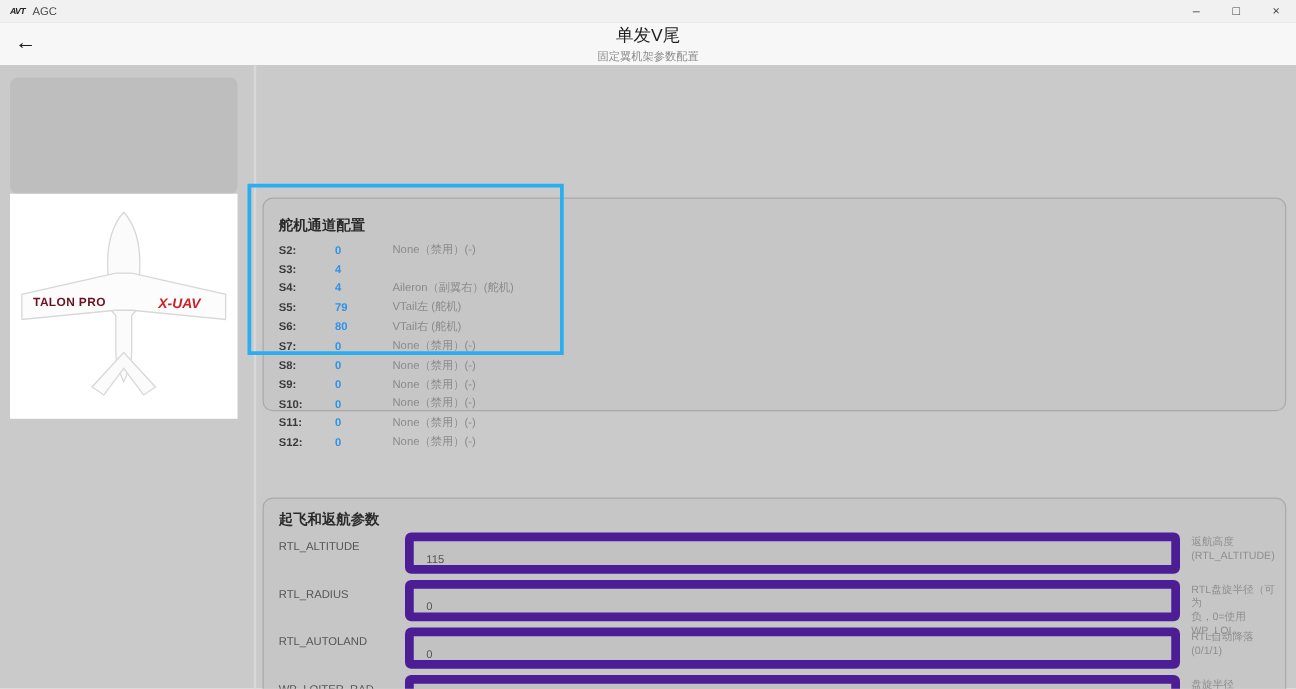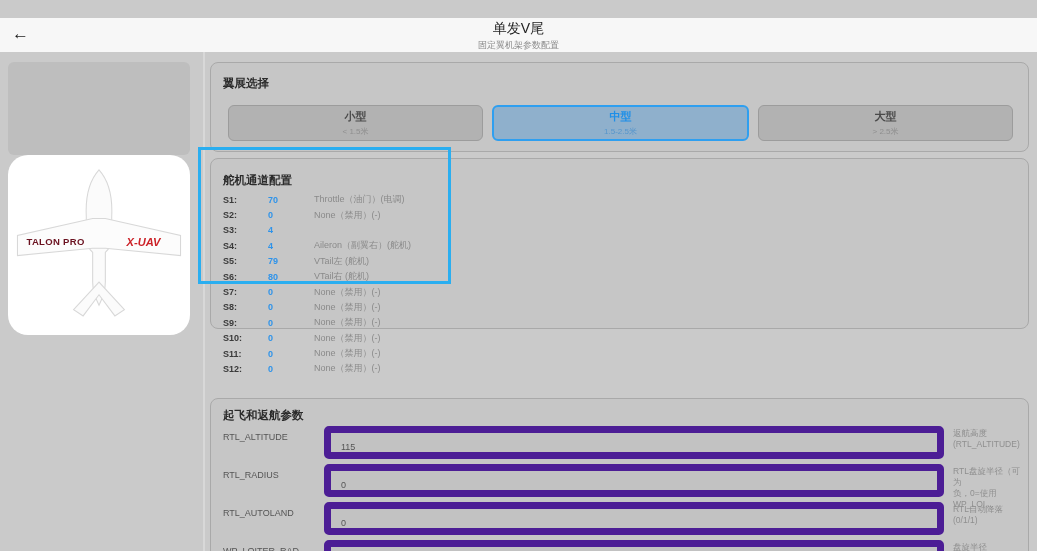--- a/index.html
+++ b/index.html
@@ -15,21 +15,21 @@
 
   
   .header { position:absolute; left:0; top:18px; width:1037px; height:34px; background:#f7f7f7; }
   .back-btn { position:absolute; left:12px; top:7px; font-size:17px; color:#1a1a1a; line-height:18px; }
   .header-center { position:absolute; left:0; top:2px; width:1037px; text-align:center; }
   .page-title { font-size:14px; font-weight:normal; color:#1f1f1f; }
   .page-subtitle { font-size:9px; color:#8a8a8a; margin-top:1px; }
 
   
   .sidebar-top-box { position:absolute; left:8px; top:62px; width:182px; height:93px; background:#bebebe; border-radius:6px; }
-  .plane-box { position:absolute; left:8px; top:155px; width:182px; height:180px; background:#ffffff;border-radius:20px; }
+  .plane-box { position:absolute; left:8px; top:155px; width:182px; height:180px; background:#ffffff; }
   .sidebar-desc { position:absolute; left:8px; top:436px; width:182px; height:101px; background:#bebebe; border-radius:6px; padding:14px 12px; }
   .desc-line { font-size:9px; color:#4f4f4f; line-height:12px; white-space:nowrap; }
 
   .v-divider { position:absolute; left:203px; top:52px; width:2px; height:499px; background:#d8d8d8; }
 
   
   .card { position:absolute; left:210px; width:819px; background:#c6c6c6; border:1px solid #a9a9a9; border-radius:8px; }
   .card-title { font-size:11.5px; font-weight:bold; color:#2b2b2b; }
 
   
@@ -61,20 +61,29 @@
   .param-hint { position:absolute; left:742px; top:2px; width:75px; font-size:8.5px; color:#8f8f8f; line-height:11px; }
 
   
   .highlight-box { position:absolute; left:198px; top:147px; width:253px; height:137px; border:3px solid #2aaef0; z-index:30; pointer-events:none; }
 </style>
 </head>
 <body>
 
 <div id="app">
 
+  <div class="titlebar">
+    <span class="logo">AVT</span>
+    <span class="app-name">AGC</span>
+    <div class="win-controls">
+      <div class="win-btn">–</div>
+      <div class="win-btn">□</div>
+      <div class="win-btn">×</div>
+    </div>
+  </div>
 
   <div class="header">
     <div class="back-btn">←</div>
     <div class="header-center">
       <div class="page-title">单发V尾</div>
       <div class="page-subtitle">固定翼机架参数配置</div>
     </div>
   </div>
 
   <div class="sidebar-top-box"></div>
@@ -88,46 +97,24 @@
 
       <path d="M85,120 L61,146 L70,152 L85,132 L100,152 L109,146 Z" fill="#fbfbfb" stroke="#d8d8d8" stroke-width="1"></path>
       <text x="44" y="85" text-anchor="middle" font-size="9" font-weight="bold" fill="#6b1220" letter-spacing="0.3">TALON PRO</text>
       <text x="127" y="86" text-anchor="middle" font-size="10.5" font-weight="bold" font-style="italic" fill="#cc2127">X-UAV</text>
     </svg>
   </div>
 
 
   <div class="v-divider"></div>
 
-  <div class="card" id="card-wingspan">
-    <div class="card-title">翼展选择</div>
-    <div class="ws-row">
-        <div class="ws-btn">
-          <div class="ws-label">小型</div>
-          <div class="ws-range">&lt; 1.5米</div>
-        </div>
-        <div class="ws-btn selected">
-          <div class="ws-label">中型</div>
-          <div class="ws-range">1.5-2.5米</div>
-        </div>
-        <div class="ws-btn">
-          <div class="ws-label">大型</div>
-          <div class="ws-range">&gt; 2.5米</div>
-        </div>
-      </div>
-  </div>
 
   <div class="card" id="card-servo">
     <div class="card-title">舵机通道配置</div>
     <div class="servo-rows">
-        <div class="servo-row">
-          <span class="servo-ch">S1:</span>
-          <span class="servo-val">70</span>
-          <span class="servo-func">Throttle（油门）(电调)</span>
-        </div>
         <div class="servo-row">
           <span class="servo-ch">S2:</span>
           <span class="servo-val">0</span>
           <span class="servo-func">None（禁用）(-)</span>
         </div>
         <div class="servo-row">
           <span class="servo-ch">S3:</span>
           <span class="servo-val">4</span>
         </div>
         <div class="servo-row">

